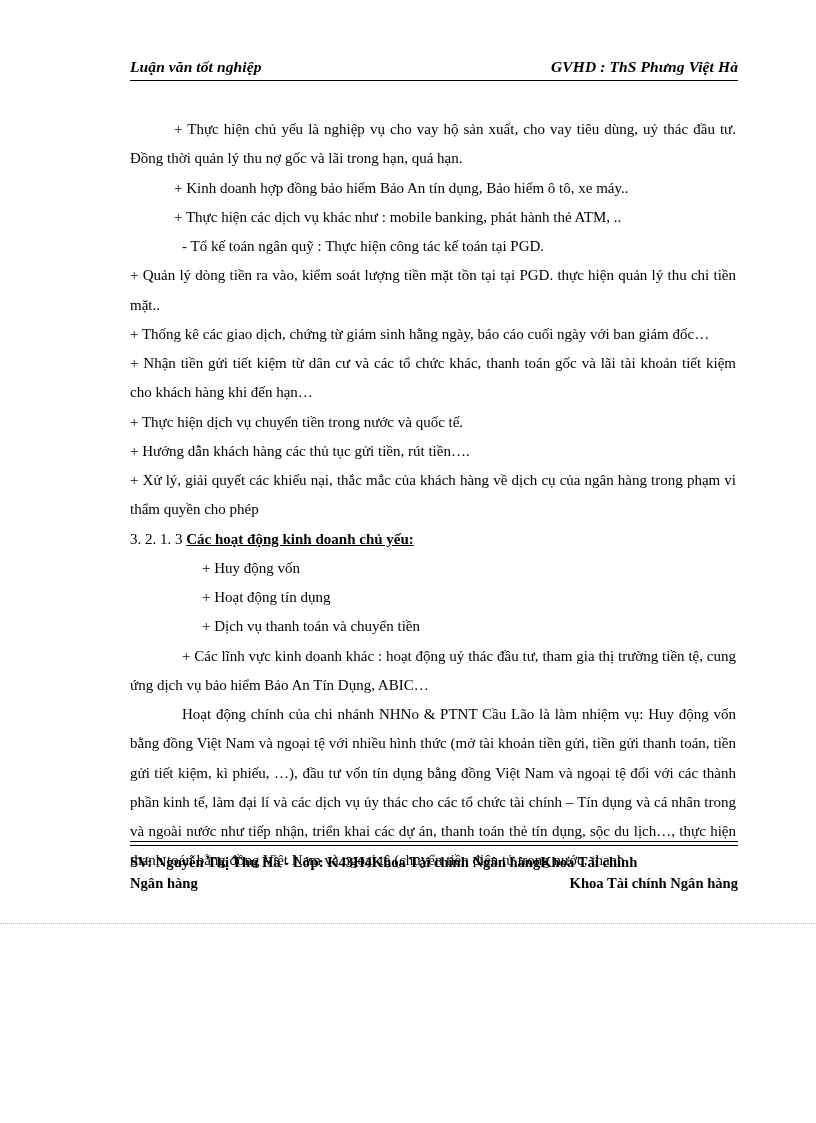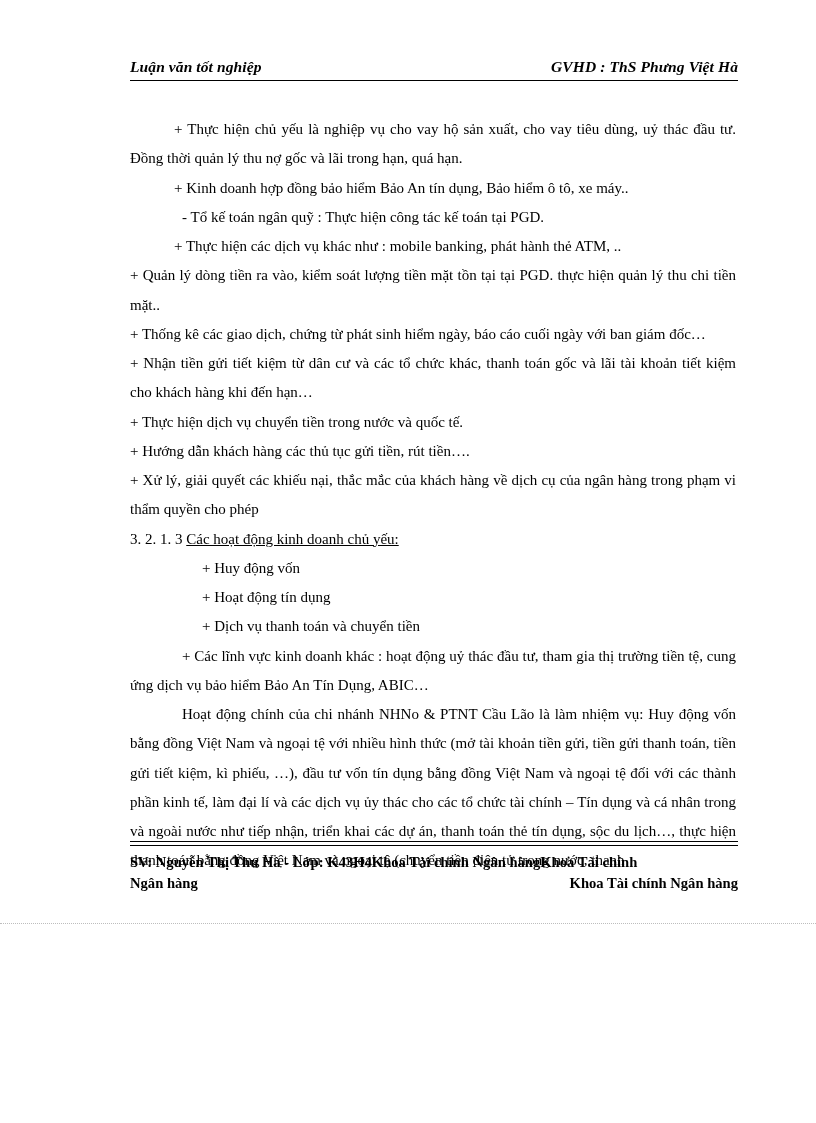--- a/index.html
+++ b/index.html
@@ -52,21 +52,21 @@
     margin: 0;
     text-align: justify;
   }
   .p.just-full {
     text-align: justify;
     text-align-last: justify;
   }
   .indent-1 { text-indent: 44px; }
   .indent-2 { padding-left: 72px; }
   .indent-3 { text-indent: 52px; }
-  .u { text-decoration: underline; }
+  .u { text-decoration: underline; font-weight: bold; }
 
   
   .footer {
     position: absolute;
     left: 76px;
     right: 76px;
     bottom: 44px;
   }
   .footer-rule-top {
     border-bottom: 1.6px solid #000;
@@ -105,24 +105,24 @@
   <div class="header">
     <span class="header-left">Luận văn tốt nghiệp</span>
     <span class="header-right">GVHD : ThS Phưng Việt Hà</span>
   </div>
   <div class="header-rule"></div>
 
   <div class="content">
 
     <p class="p indent-1">+ Thực hiện chủ yếu là nghiệp vụ cho vay hộ sản xuất, cho vay tiêu dùng, uỷ thác đầu tư. Đồng thời quản lý thu nợ gốc và lãi trong hạn, quá hạn.</p>
     <p class="p indent-1">+ Kinh doanh hợp đồng bảo hiểm Bảo An tín dụng, Bảo hiểm ô tô, xe máy..</p>
+    <p class="p indent-1">+ Thực hiện các dịch vụ khác như : mobile banking, phát hành thẻ ATM, ..</p>
     <p class="p indent-3">- Tổ kế toán ngân quỹ : Thực hiện công tác kế toán tại PGD.</p>
-    <p class="p indent-1">+ Thực hiện các dịch vụ khác như : mobile banking, phát hành thẻ ATM, ..</p>
     <p class="p just-full">+ Quản lý dòng tiền ra vào, kiểm soát lượng tiền mặt tồn tại tại PGD. thực hiện quản lý thu chi tiền mặt..</p>
-    <p class="p">+ Thống kê các giao dịch, chứng từ phát sinh hiểm ngày, báo cáo cuối ngày với ban giám đốc…</p>
+    <p class="p">+ Thống kê các giao dịch, chứng từ giám sinh hằng ngày, báo cáo cuối ngày với ban giám đốc…</p>
     <p class="p">+ Nhận tiền gửi tiết kiệm từ dân cư và các tổ chức khác, thanh toán gốc và lãi tài khoản tiết kiệm cho khách hàng khi đến hạn…</p>
     <p class="p">+ Thực hiện dịch vụ chuyển tiền trong nước và quốc tế.</p>
     <p class="p"> + Hướng dẫn khách hàng các thủ tục gửi tiền, rút tiền….</p>
     <p class="p">+ Xử lý, giải quyết các khiếu nại, thắc mắc của khách hàng về dịch cụ của ngân hàng trong phạm vi thẩm quyền cho phép</p>
 
     <p class="p"><span>3. 2. 1. 3 </span><span class="u">Các hoạt động kinh doanh chủ yếu:</span></p>
 
     <p class="p indent-2">+ Huy động vốn</p>
     <p class="p indent-2">+ Hoạt động tín dụng</p>
     <p class="p indent-2">+ Dịch vụ thanh toán và chuyển tiền</p>

